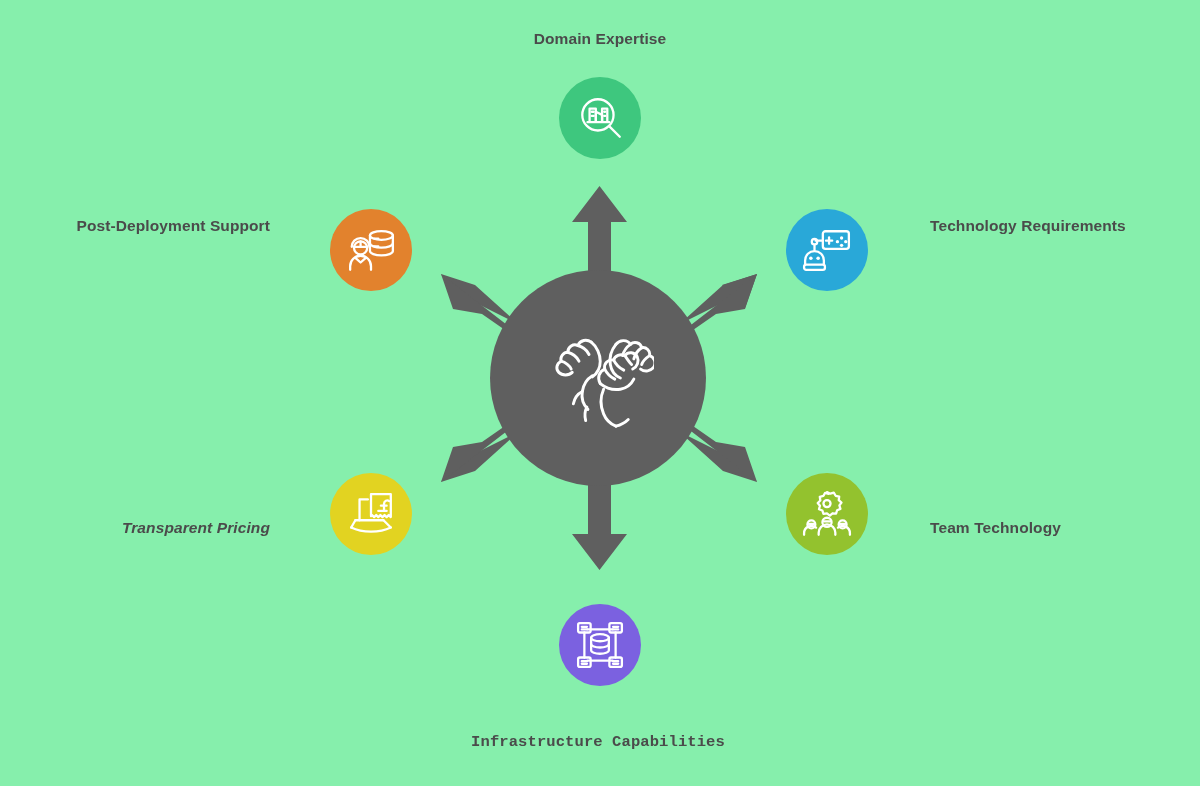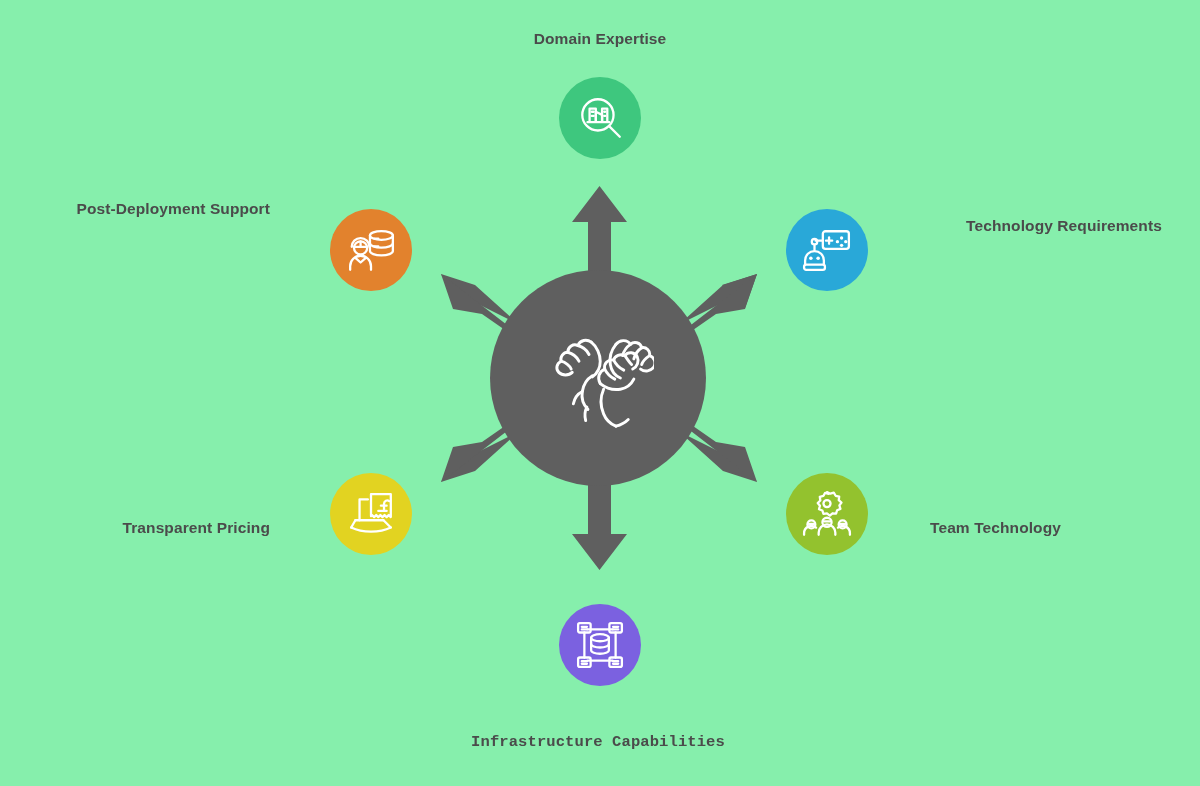--- a/index.html
+++ b/index.html
@@ -70,25 +70,25 @@
   
   #node-domain        { left: 559px; top: 77px;  background: #3ec77e; }
   #node-technology    { left: 786px; top: 209px; background: #29a8d8; }
   #node-team          { left: 786px; top: 473px; background: #93c22e; }
   #node-infrastructure{ left: 559px; top: 604px; background: #7b61e0; }
   #node-pricing       { left: 330px; top: 473px; background: #e2d321; }
   #node-support       { left: 330px; top: 209px; background: #e2822d; }
 
   
   #label-domain         { left: 450px; top: 28px;  width: 300px; }
-  #label-technology     { left: 949px; top: 215px; width: 230px; text-align: center; }
+  #label-technology     { left: 930px; top: 215px; width: 230px; }
   #label-team           { left: 930px; top: 517px; width: 230px; }
   #label-infrastructure { left: 448px; top: 732px; width: 300px; }
   #label-pricing        { left: 40px;  top: 517px; width: 230px; }
-  #label-support        { left: 40px;  top: 198px; width: 230px; }
+  #label-support        { left: 40px;  top: 215px; width: 230px; }
 </style>
 </head>
 <body style="background: rgb(255, 255, 255);">
 
 <div class="canvas">
 
   <svg class="arrows-layer" viewBox="0 0 1200 786" xmlns="http://www.w3.org/2000/svg">
     <g fill="#5f5f5f">
 
       <path d="M588 380 L611 380 L611 222 L627 222 L599.5 186 L572 222 L588 222 Z"></path>
@@ -238,21 +238,21 @@
       <path d="M31 21 h8"></path>
       <path d="M36.5 21 v-7 a3.2 3.2 0 0 1 5 -2.4"></path>
       <path d="M33.5 16 h5.5"></path>
       <path d="M21 10 L13 10 L13 30"></path>
       <path d="M9 30 L36 30"></path>
       <path d="M5 37 c6 3 10 4 19 4 s13 -1 19 -4"></path>
       <path d="M9 30 L5 37"></path>
       <path d="M36 30 L43 37"></path>
     </svg>
   </div>
-  <div class="label left" id="label-pricing" style="color: rgb(75, 75, 75);">Transparent Pricing</div>
+  <div class="label left" id="label-pricing" style="color: rgb(75, 75, 75); font-style: italic;">Transparent Pricing</div>
 
   <div class="node" id="node-support" style="background: rgb(226, 130, 45);">
     <svg class="node-icon" viewBox="0 0 48 48" fill="none" stroke="#ffffff" stroke-width="2.2" stroke-linecap="round" stroke-linejoin="round">
       <ellipse cx="34" cy="10" rx="11" ry="4.2"></ellipse>
       <path d="M23 10 v7.5 c0 2.3 4.9 4.2 11 4.2 s11 -1.9 11 -4.2 V10"></path>
       <path d="M23 17.5 v7.5 c0 2.3 4.9 4.2 11 4.2 s11 -1.9 11 -4.2 v-7.5"></path>
       <line x1="27" y1="13" x2="31" y2="13"></line>
       <line x1="27" y1="20.5" x2="31" y2="20.5"></line>
       <circle cx="14" cy="22" r="6.3"></circle>
       <path d="M7.7 21 h12.6"></path>

